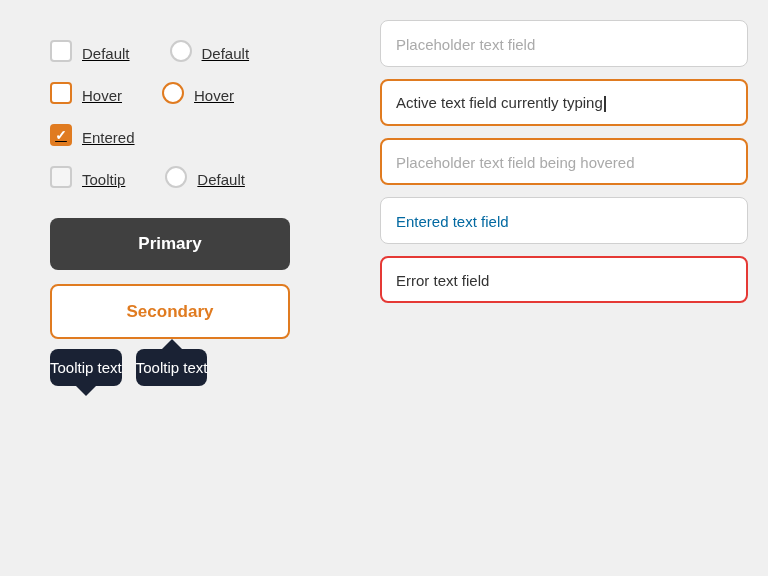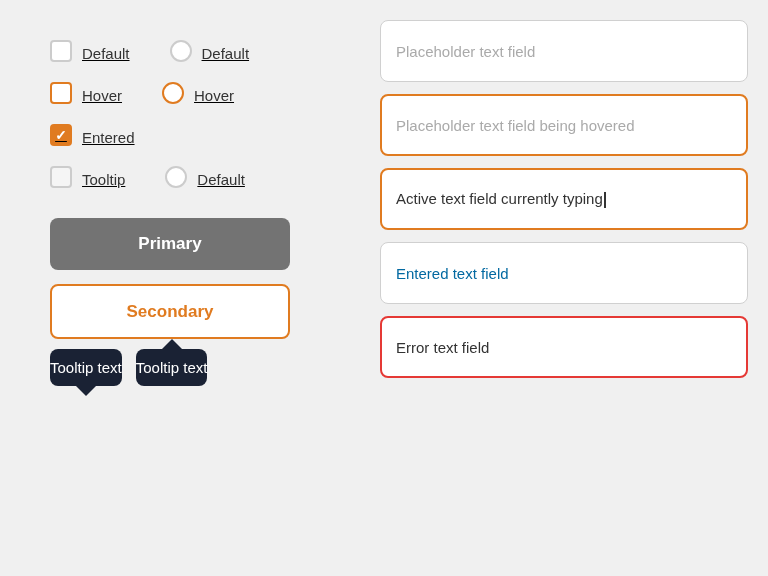--- a/index.html
+++ b/index.html
@@ -120,21 +120,21 @@
     .button-section {
       margin-top: 10px;
       display: flex;
       flex-direction: column;
       gap: 14px;
     }
 
     .btn-primary {
       width: 240px;
       height: 52px;
-      background: #737373;
+      background: #404040;
       border: none;
       border-radius: 8px;
       color: white;
       font-size: 17px;
       font-weight: 600;
       cursor: pointer;
     }
 
     .btn-secondary {
       width: 240px;
@@ -186,21 +186,21 @@
       left: 50%;
       transform: translateX(-50%);
       border-left: 10px solid transparent;
       border-right: 10px solid transparent;
       border-bottom: 10px solid #1a2234;
     }
 
     
     .text-field {
       width: 100%;
-      height: 62px;
+      height: 47px;
       border-radius: 8px;
       border: 1.5px solid #d0d0d0;
       background: white;
       padding: 0 16px;
       font-size: 15px;
       color: #999;
       outline: none;
       display: flex;
       align-items: center;
     }
@@ -315,34 +315,34 @@
 
 <div class="right-panel">
 
   <div class="field-wrapper">
     <div class="text-field placeholder">
       <span class="field-text" style="color:#aaa;">Placeholder text field</span>
     </div>
   </div>
 
   <div class="field-wrapper">
-    <div class="text-field hovered">
-      <span class="field-text" style="color:#aaa;">Placeholder text field being hovered</span>
-    </div>
-  </div>
-
-  <div class="field-wrapper">
     <div class="text-field active">
       <span class="field-text" style="color:#333;">
         <span>Active text field currently typing</span><span class="cursor-blink"></span>
       </span>
     </div>
   </div>
 
   <div class="field-wrapper">
+    <div class="text-field hovered">
+      <span class="field-text" style="color:#aaa;">Placeholder text field being hovered</span>
+    </div>
+  </div>
+
+  <div class="field-wrapper">
     <div class="text-field entered">
       <span class="field-text" style="color:#0369a1;">Entered text field</span>
     </div>
   </div>
 
   <div class="field-wrapper">
     <div class="text-field error">
       <span class="field-text" style="color:#333;">Error text field</span>
     </div>
   </div>

